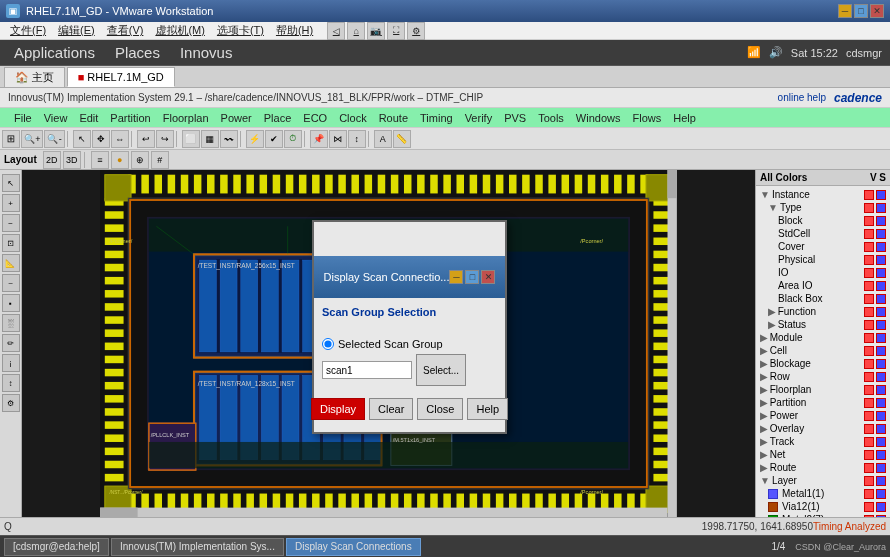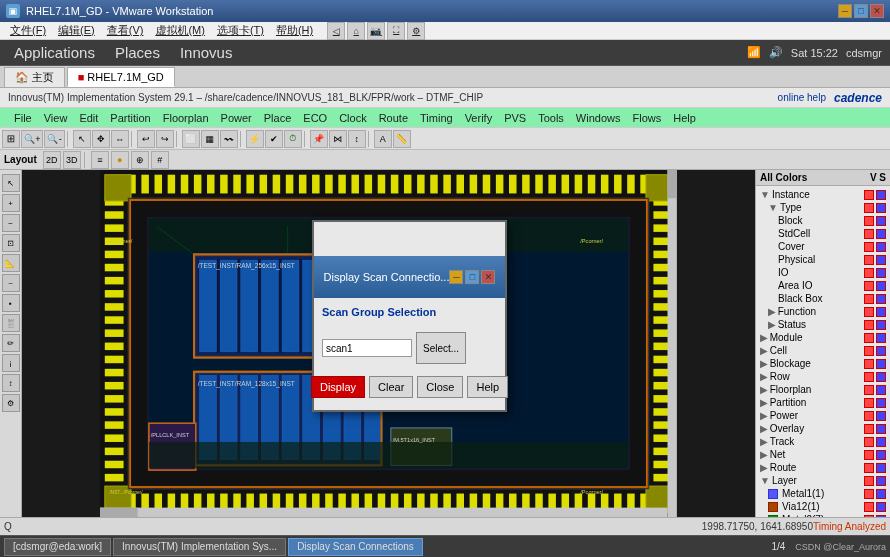--- a/index.html
+++ b/index.html
@@ -99,21 +99,21 @@
       width: 195px; background: #e8e8e8;
       border: 2px solid #666; box-shadow: 3px 3px 8px rgba(0,0,0,0.5);
       font-size: 11px; z-index: 100;
     }
     .dialog-titlebar {
       background: linear-gradient(to bottom, #4a7db5, #2a5d95);
       color: white; padding: 14px 6px; font-size: 11px;
       display: flex; align-items: center; justify-content: center; margin-top: 34px;
     }
     .dialog-body { padding: 8px; }
-    .dialog-section-title { color: #003399; font-weight: bold; font-size: 11px; margin-bottom: 14px; }
+    .dialog-section-title { color: #003399; font-weight: bold; font-size: 11px; margin-bottom: 20px; }
     .radio-row { display: flex; align-items: center; gap: 4px; margin-bottom: 4px; font-size: 11px; }
     .radio-input { width: 12px; height: 12px; }
     .text-input-row { display: flex; align-items: center; gap: 4px; margin-bottom: 8px; }
     .text-input { width: 90px; height: 18px; border: 1px solid #999; font-size: 10px; padding: 1px 3px; background: white; }
     .select-btn { height: 32px; padding: 0 6px; font-size: 10px; background: #d8d8d8; border: 1px solid #888; cursor: pointer; }
     .dialog-buttons { display: flex; gap: 4px; justify-content: center; padding: 4px 0; }
     .dialog-btn { height: 22px; padding: 0 8px; font-size: 11px; border: 1px solid #888; cursor: pointer; }
     .dialog-btn.display { background: #cc0000; color: white; border-color: #aa0000; }
     .dialog-btn.default { background: #d8d8d8; }
 
@@ -535,20 +535,24 @@
           <div style="display:flex; gap:2px;">
             <div class="title-btn min">─</div>
             <div class="title-btn max">□</div>
             <div class="title-btn close">✕</div>
           </div>
         </div>
         <div class="dialog-body">
           <div class="dialog-section-title">Scan Group Selection</div>
 
 
+          <div class="radio-row">
+            <input type="radio" name="scan_group" class="radio-input" checked="" style="">
+            <label>Selected Scan Group</label>
+          </div>
 
           <div class="text-input-row">
             <input type="text" class="text-input" value="scan1" style="">
             <button class="select-btn">Select...</button>
           </div>
 
           <div class="dialog-buttons">
             <button class="dialog-btn display">Display</button>
             <button class="dialog-btn default">Clear</button>
             <button class="dialog-btn default">Close</button>
@@ -851,20 +855,20 @@
   </div>
 
   <div class="status-bar">
     <span style="margin-right:4px;">Q</span>
     <span></span>
     <span class="status-coords">1998.71750, 1641.68950</span>
     <span class="status-timing">Timing Analyzed</span>
   </div>
 
   <div class="taskbar">
-    <div class="taskbar-item">[cdsmgr@eda:work]</div>
+    <div class="taskbar-item">[cdsmgr@eda:help]</div>
     <div class="taskbar-item">Innovus(TM) Implementation Sys...</div>
     <div class="taskbar-item active">Display Scan Connections</div>
     <div class="taskbar-right">1/4</div>
     <span style="margin-left:8px; color:#aaa; font-size:9px;">CSDN @Clear_Aurora</span>
   </div>
 
 </div>
 
 </body></html>

